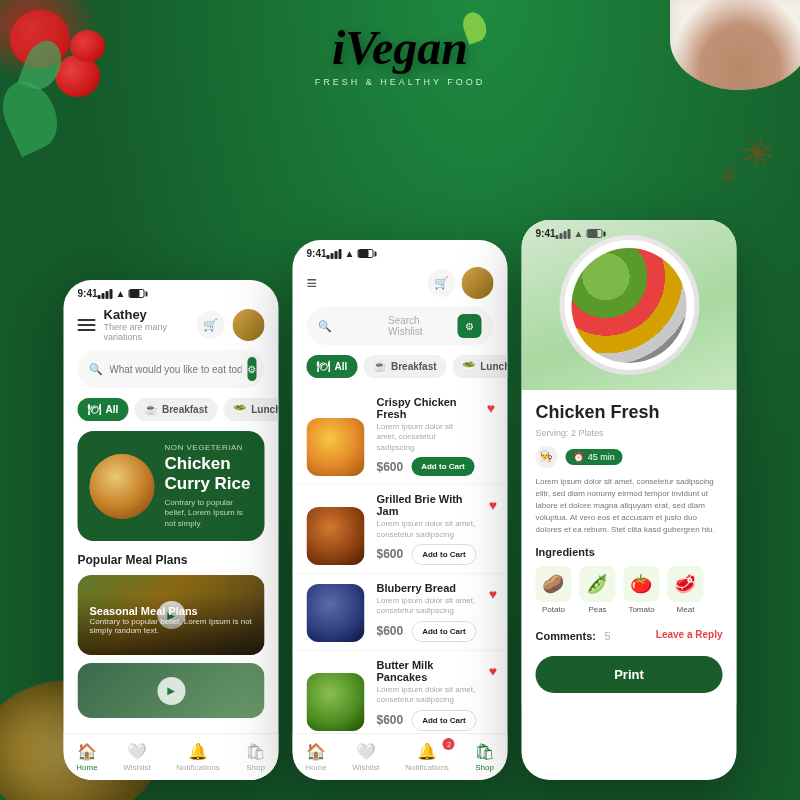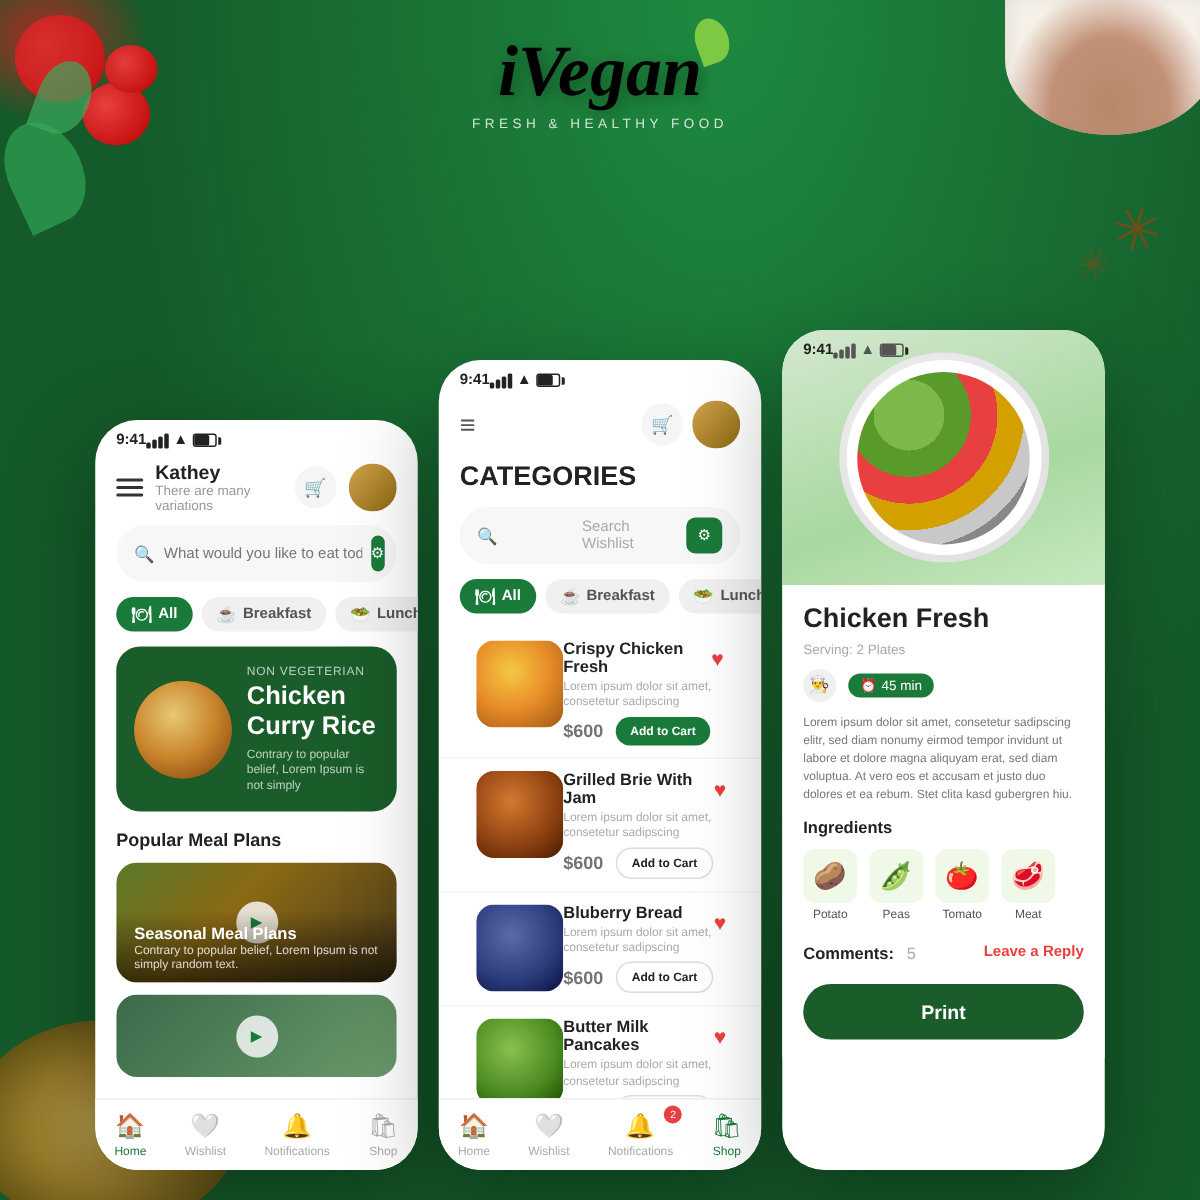--- a/index.html
+++ b/index.html
@@ -252,21 +252,21 @@
     }
     .meal-plan-bg {
       width: 100%; height: 100%;
       background: linear-gradient(135deg, #8B6914 0%, #c8832a 40%, #5a3a1a 100%);
       display: flex; align-items: center; justify-content: center;
     }
     .meal-plan-overlay {
       position: absolute;
       bottom: 0; left: 0; right: 0;
       background: linear-gradient(transparent, rgba(0,0,0,0.6));
-      padding: 10px 12px 8px;
+      padding: 10px 12px 20px;
       color: white;
     }
     .meal-plan-name {
       font-size: 11px;
       font-weight: 700;
       color: white;
     }
     .meal-plan-desc {
       font-size: 8px;
       color: rgba(255,255,255,0.8);
@@ -349,23 +349,23 @@
       border-radius: 20px;
       padding: 7px 12px;
       display: flex;
       align-items: center;
       gap: 6px;
     }
     .p2-search span { font-size: 10px; color: #aaa; flex: 1; }
 
     .food-item {
       display: flex;
-      align-items: flex-start;
-      gap: 0;
-      padding: 8px 25px;
+      align-items: flex-end;
+      gap: 12px;
+      padding: 8px 14px;
       border-bottom: 1px solid #f5f5f5;
     }
     .food-img {
       width: 58px; height: 58px;
       border-radius: 12px;
       flex-shrink: 0;
       overflow: hidden;
     }
     .food-info { flex: 1; }
     .food-name { font-size: 11px; font-weight: 700; color: #222; margin-bottom: 2px; }
@@ -669,21 +669,20 @@
     <div class="p2-header">
       <div style="font-size:18px;font-weight:300;color:#555;cursor:pointer;">≡</div>
       <div style="flex:1;"></div>
       <div class="cart-icon-wrapper">🛒</div>
       <div style="width:6px;"></div>
       <div class="avatar">
         <div style="width:100%;height:100%;background:linear-gradient(135deg,#d4a44c,#8B6914);"></div>
       </div>
     </div>
 
-    <div class="categories-title">CATEGORIES</div>
 
     <div class="p2-search">
       <span style="font-size:11px;color:#aaa;">🔍</span>
       <span>Search Wishlist</span>
       <div class="filter-btn">⚙</div>
     </div>
 
     <div class="category-tabs">
       <div class="cat-tab active">
         <span class="cat-icon">🍽</span>

